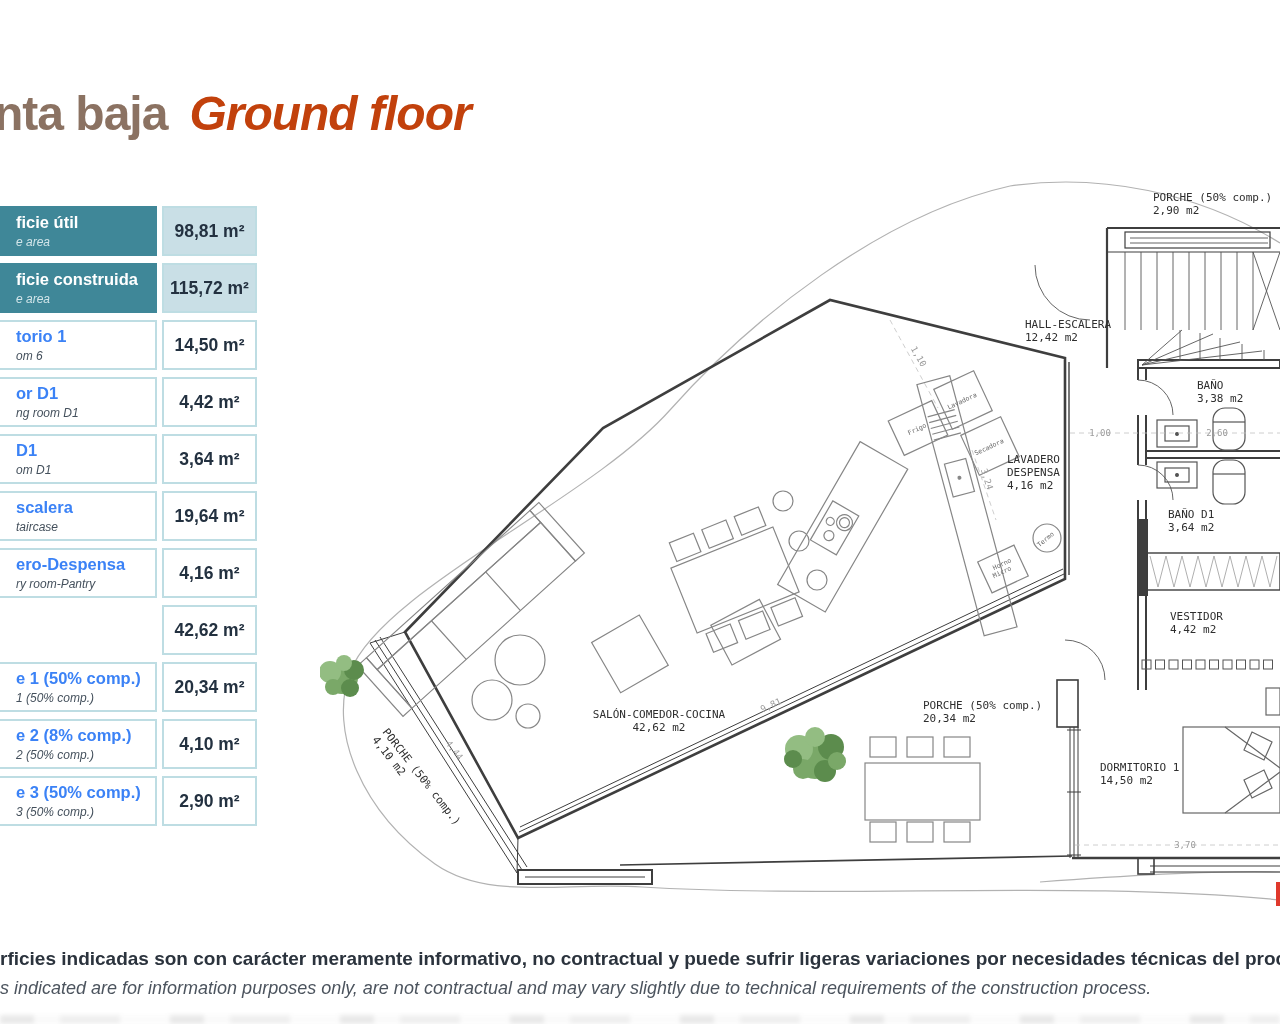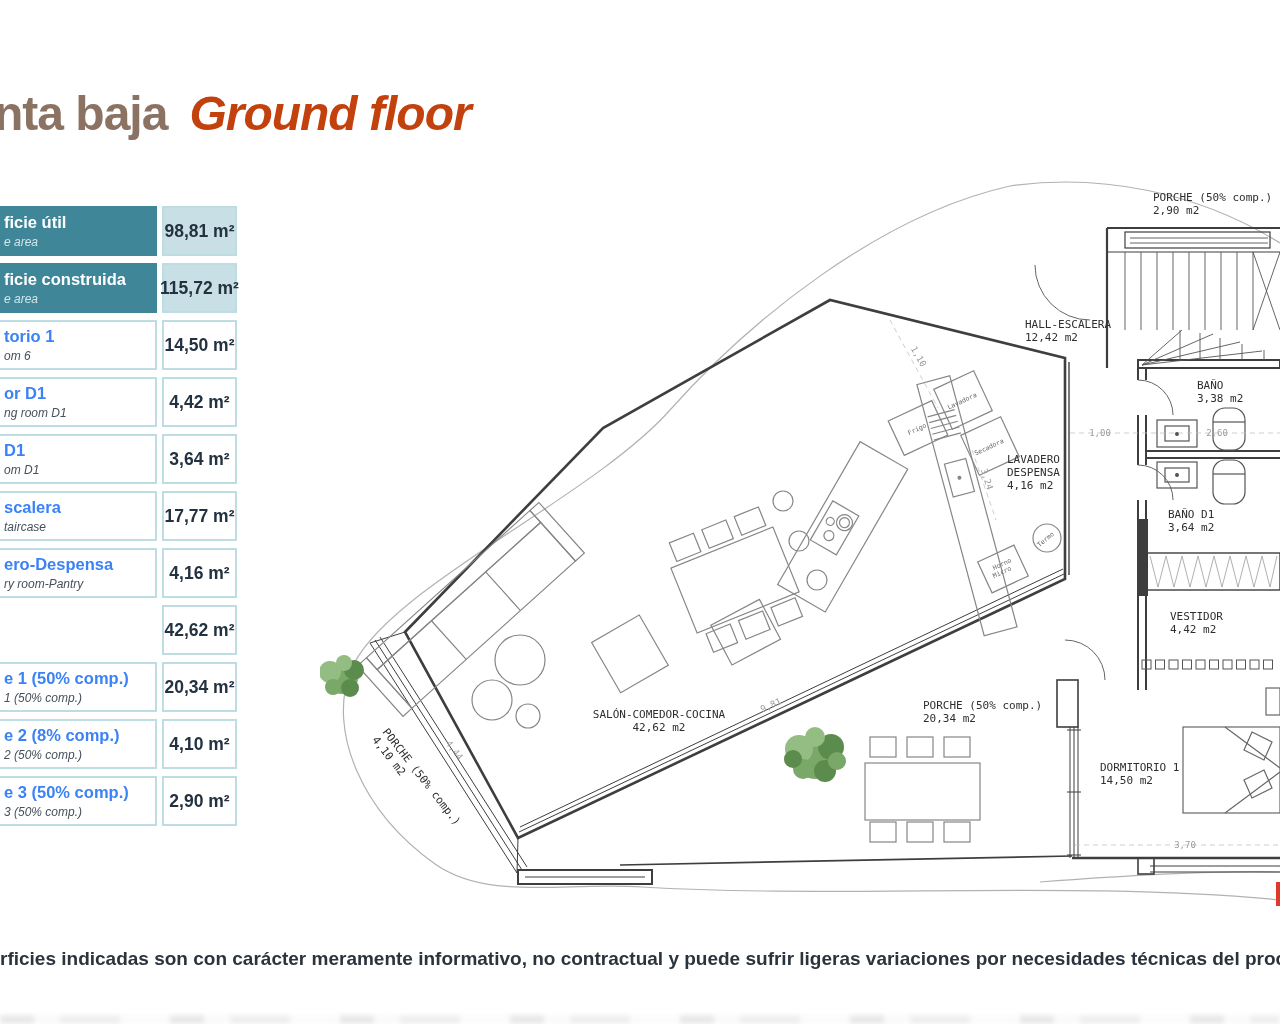--- a/index.html
+++ b/index.html
@@ -7,24 +7,24 @@
        font-family:"Liberation Sans",sans-serif;}
   
   .title{position:absolute;left:-6px;top:86px;white-space:nowrap;}
   .title .es{font-size:48px;font-weight:700;color:#8b7262;letter-spacing:-1px;}
   .title .en{font-size:48px;font-weight:600;font-style:italic;color:#c2410c;margin-left:22px;letter-spacing:-1px;}
   
   .area-table{position:absolute;left:0;top:206px;width:260px;}
   .arow{position:relative;height:50px;margin-bottom:7px;}
   .lcell{position:absolute;left:0;top:0;width:157px;height:50px;background:#fff;
          border:2px solid #bedde3;border-left:none;box-sizing:border-box;
-         padding:4px 4px 0 4px;overflow:hidden;}
+         padding:4px 4px 0 16px;overflow:hidden;}
   .lcell .es{font-size:16.5px;font-weight:700;color:#3b82f6;line-height:21px;min-height:21px;white-space:nowrap;}
   .lcell .en{font-size:12px;font-style:italic;color:#44505c;line-height:19px;white-space:nowrap;}
-  .vcell{position:absolute;left:162px;top:0;width:75px;height:50px;background:#fff;
+  .vcell{position:absolute;left:162px;top:0;width:95px;height:50px;background:#fff;
          border:2px solid #bedde3;box-sizing:border-box;display:flex;align-items:center;
          justify-content:center;font-size:17.5px;font-weight:600;color:#233140;white-space:nowrap;}
   .arow.hdr .lcell{background:#3f8798;border-color:#3f8798;}
   .arow.hdr .lcell .es{color:#ffffff;}
   .arow.hdr .lcell .en{color:#d3e6ea;}
   .arow.hdr .vcell{background:#c9dfe6;border-color:#bedde3;}
   
   .plan{position:absolute;left:320px;top:170px;width:960px;height:854px;}
   .plan svg{display:block;}
   
@@ -78,21 +78,21 @@
         <div class="es">D1</div>
         <div class="en">om D1</div>
       </div>
       <div class="vcell">3,64 m²</div>
     </div>
     <div class="arow">
       <div class="lcell">
         <div class="es">scalera</div>
         <div class="en">taircase</div>
       </div>
-      <div class="vcell">17,77 m²</div>
+      <div class="vcell">19,64 m²</div>
     </div>
     <div class="arow">
       <div class="lcell">
         <div class="es">ero-Despensa</div>
         <div class="en">ry room-Pantry</div>
       </div>
       <div class="vcell">4,16 m²</div>
     </div>
     <div class="arow">
       <div class="vcell">42,62 m²</div>
@@ -399,16 +399,17 @@
         </g>
         <g transform="rotate(-25 683 404)">
           <text x="683" y="404" font-size="6.5" fill="#6a6a6a" font-family="&quot;DejaVu Sans Mono&quot;,monospace" text-anchor="middle">Micro</text>
         </g>
       </g>
 </svg>
 </div>
 
 <div class="disclaimer">
   <div class="es">rficies indicadas son con carácter meramente informativo, no contractual y puede sufrir ligeras variaciones por necesidades técnicas del proceso de construcción</div>
+  <div class="en">s indicated are for information purposes only, are not contractual and may vary slightly due to technical requirements of the construction process.</div>
 </div>
 
 <div class="red-mark"></div>
 <div class="bottom-smudge"></div>
 
 </body></html>

